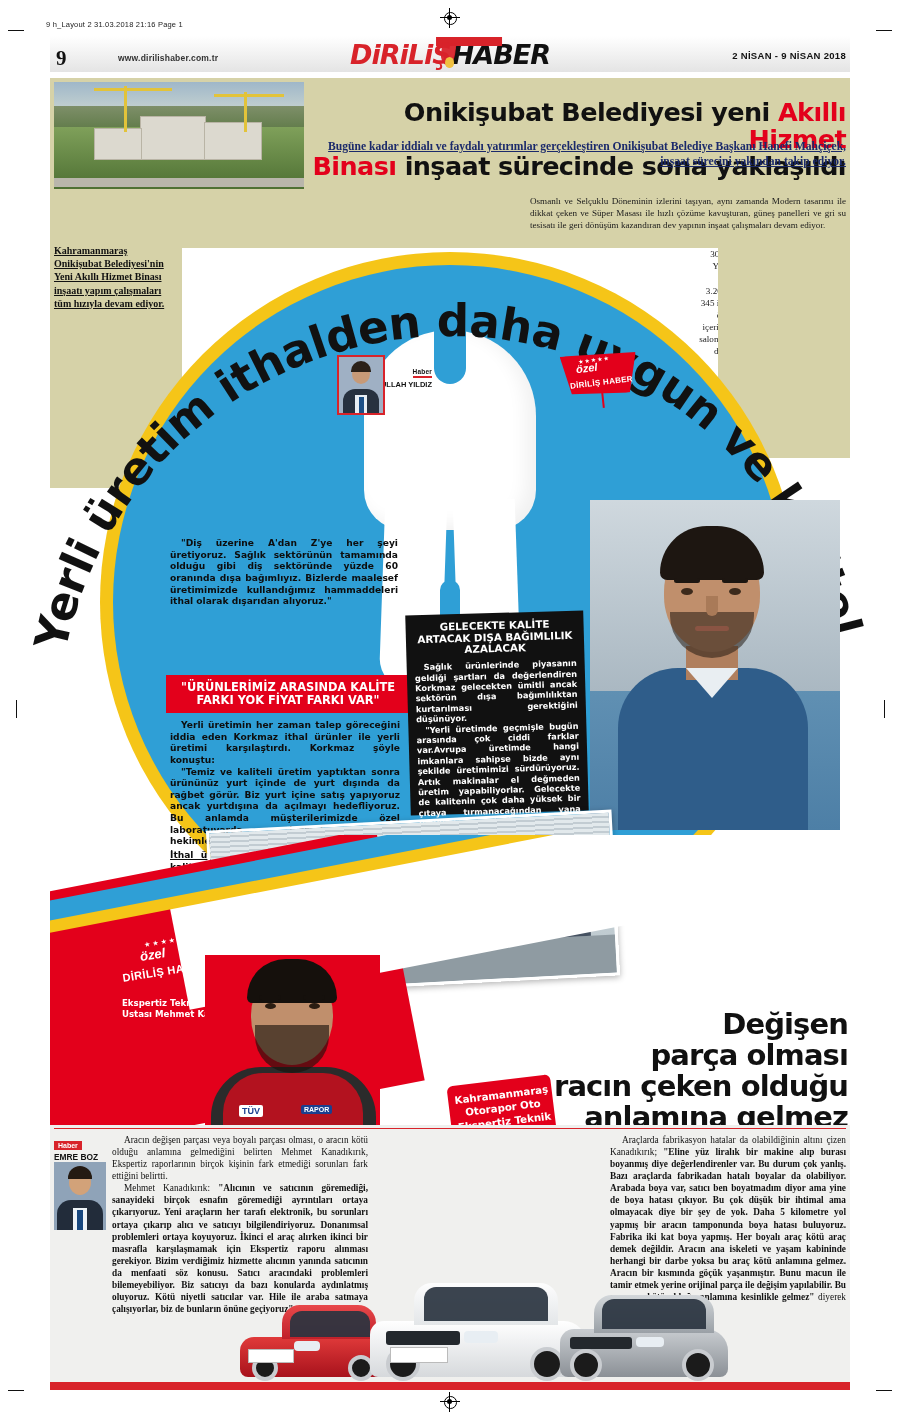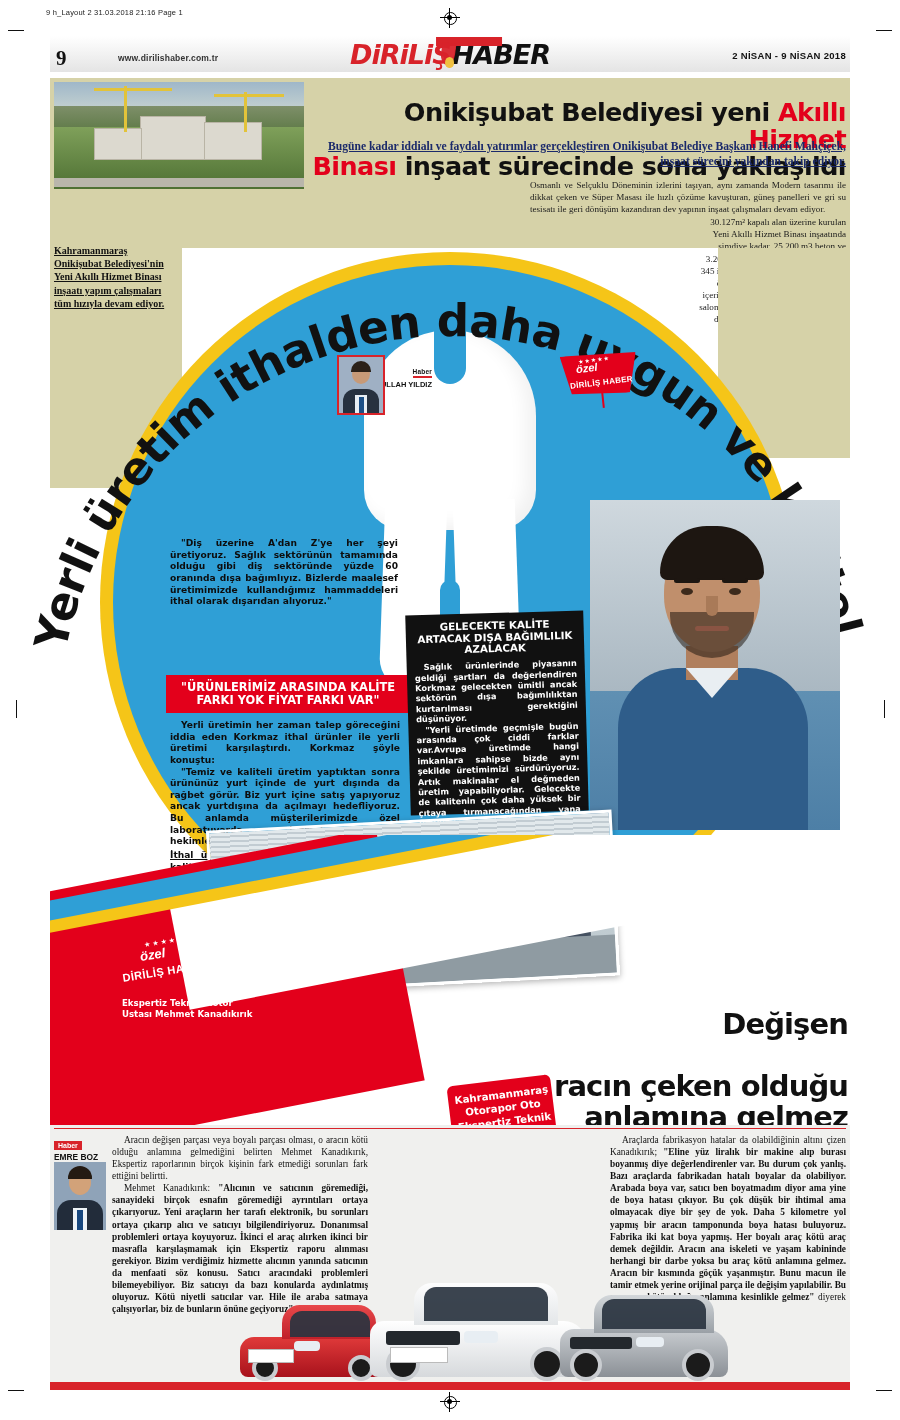--- a/index.html
+++ b/index.html
@@ -1,20 +1,20 @@
 <!DOCTYPE html>
 <html><head>
 <meta charset="utf-8">
 <style>
   html,body{margin:0;padding:0;background:#fff;}
   body{width:900px;height:1420px;position:relative;overflow:hidden;
        font-family:"Liberation Sans",sans-serif;color:#000;}
 
   
-  .slug{position:absolute;left:46px;top:8px;font-size:7.5px;color:#222;
+  .slug{position:absolute;left:46px;top:20px;font-size:7.5px;color:#222;
         font-family:"Liberation Sans",sans-serif;letter-spacing:.2px;}
   .reg{position:absolute;width:20px;height:20px;}
   .reg:before,.reg:after{content:"";position:absolute;background:#000;}
   .reg:before{left:9px;top:0;width:1px;height:20px;}
   .reg:after{top:9px;left:0;height:1px;width:20px;}
   .reg span{position:absolute;left:4px;top:4px;width:11px;height:11px;
             border:1px solid #000;border-radius:50%;}
   .reg i{position:absolute;left:7px;top:7px;width:5px;height:5px;background:#000;border-radius:50%;}
   .tick{position:absolute;background:#111;}
 
@@ -59,21 +59,21 @@
   .toptitle{position:absolute;left:262px;top:4px;width:534px;
             font-family:"DejaVu Sans",sans-serif;font-weight:bold;font-size:25.5px;
             line-height:1.06;color:#111;letter-spacing:-.6px;text-align:right;}
   .toptitle .hl{color:#e3001b;}
   .topsub{position:absolute;left:262px;top:62px;width:534px;
           font-family:"Liberation Serif",serif;font-weight:bold;font-size:11.6px;
           line-height:1.26;color:#1b2a6b;text-align:right;text-decoration:underline;}
   .topbody{position:absolute;left:480px;top:100px;width:316px;
            font-family:"Liberation Serif",serif;font-size:9.1px;line-height:1.33;
            color:#1a1a1a;text-align:justify;}
-  .topbody p{margin:1px 0 1px 0;}
+  .topbody p{margin:17px 0 1px 0;}
   .topbody .narrow{width:150px;margin-left:166px;text-align:right;}
 
   
   .leftcap{position:absolute;left:4px;top:214px;width:122px;
            font-family:"Liberation Serif",serif;font-weight:bold;font-size:10px;
            line-height:1.32;color:#111;text-decoration:underline;}
 
   
   .khakileft{position:absolute;left:0;top:218px;width:132px;height:240px;background:#d6d2a8;}
   .khakiright{position:absolute;left:668px;top:218px;width:132px;height:210px;background:#d6d2a8;}
@@ -461,24 +461,38 @@
     <div class="white2"></div>
   </div>
 
   <div class="ozel2">
     <div class="st">★★★★★</div>
     <div class="t1">özel</div>
     <div class="t2">DİRİLİŞ HABER</div>
   </div>
   <div class="expertcap">Ekspertiz Teknik Motor Ustası Mehmet Kanadıkırık</div>
 
+  <div class="mech">
+    <div class="mech-bg"></div>
+    <div class="mech-body"></div>
+    <div class="mech-vest"></div>
+    <div class="mech-head"></div>
+    <div class="mech-hair"></div>
+    <div class="mech-beard"></div>
+    <div class="mech-brow" style="left:54px;"></div>
+    <div class="mech-brow" style="left:98px;"></div>
+    <div class="mech-eye" style="left:60px;"></div>
+    <div class="mech-eye" style="left:104px;"></div>
+    <div class="tuvlogo">TÜV</div>
+    <div class="raporlogo">RAPOR</div>
+  </div>
 
   <h2 class="bothead">
     <span>Değişen</span><br>
-    <br>
+    <span>parça olması</span><br>
     <span>aracın çeken olduğu</span><br>
     <span>anlamına gelmez</span>
   </h2>
 
   <div class="arrow">
     <div class="stem"></div>
     <div class="tip"></div>
     <div class="txt">Kahramanmaraş Otorapor Oto Ekspertiz Teknik Motor Ustası Mehmet Kanadıkırık tecrübelerini gazetemiz ile paylaştı.</div>
   </div>
 

